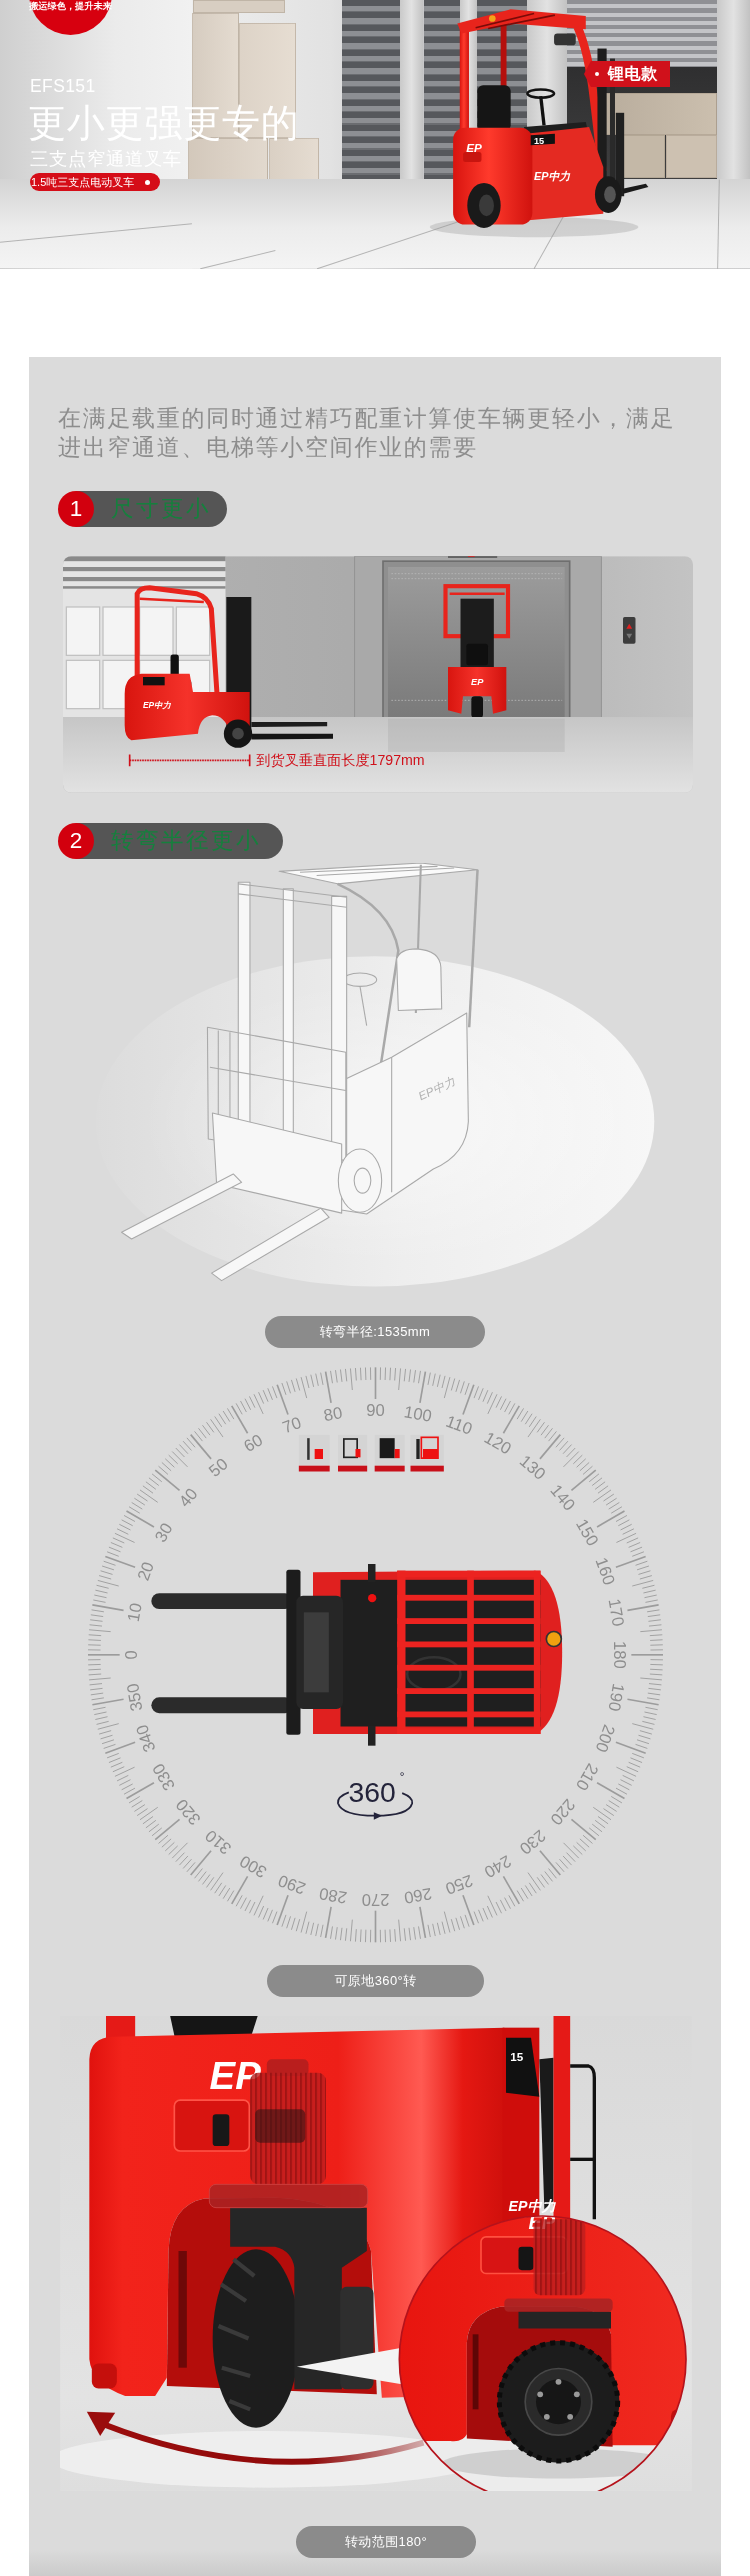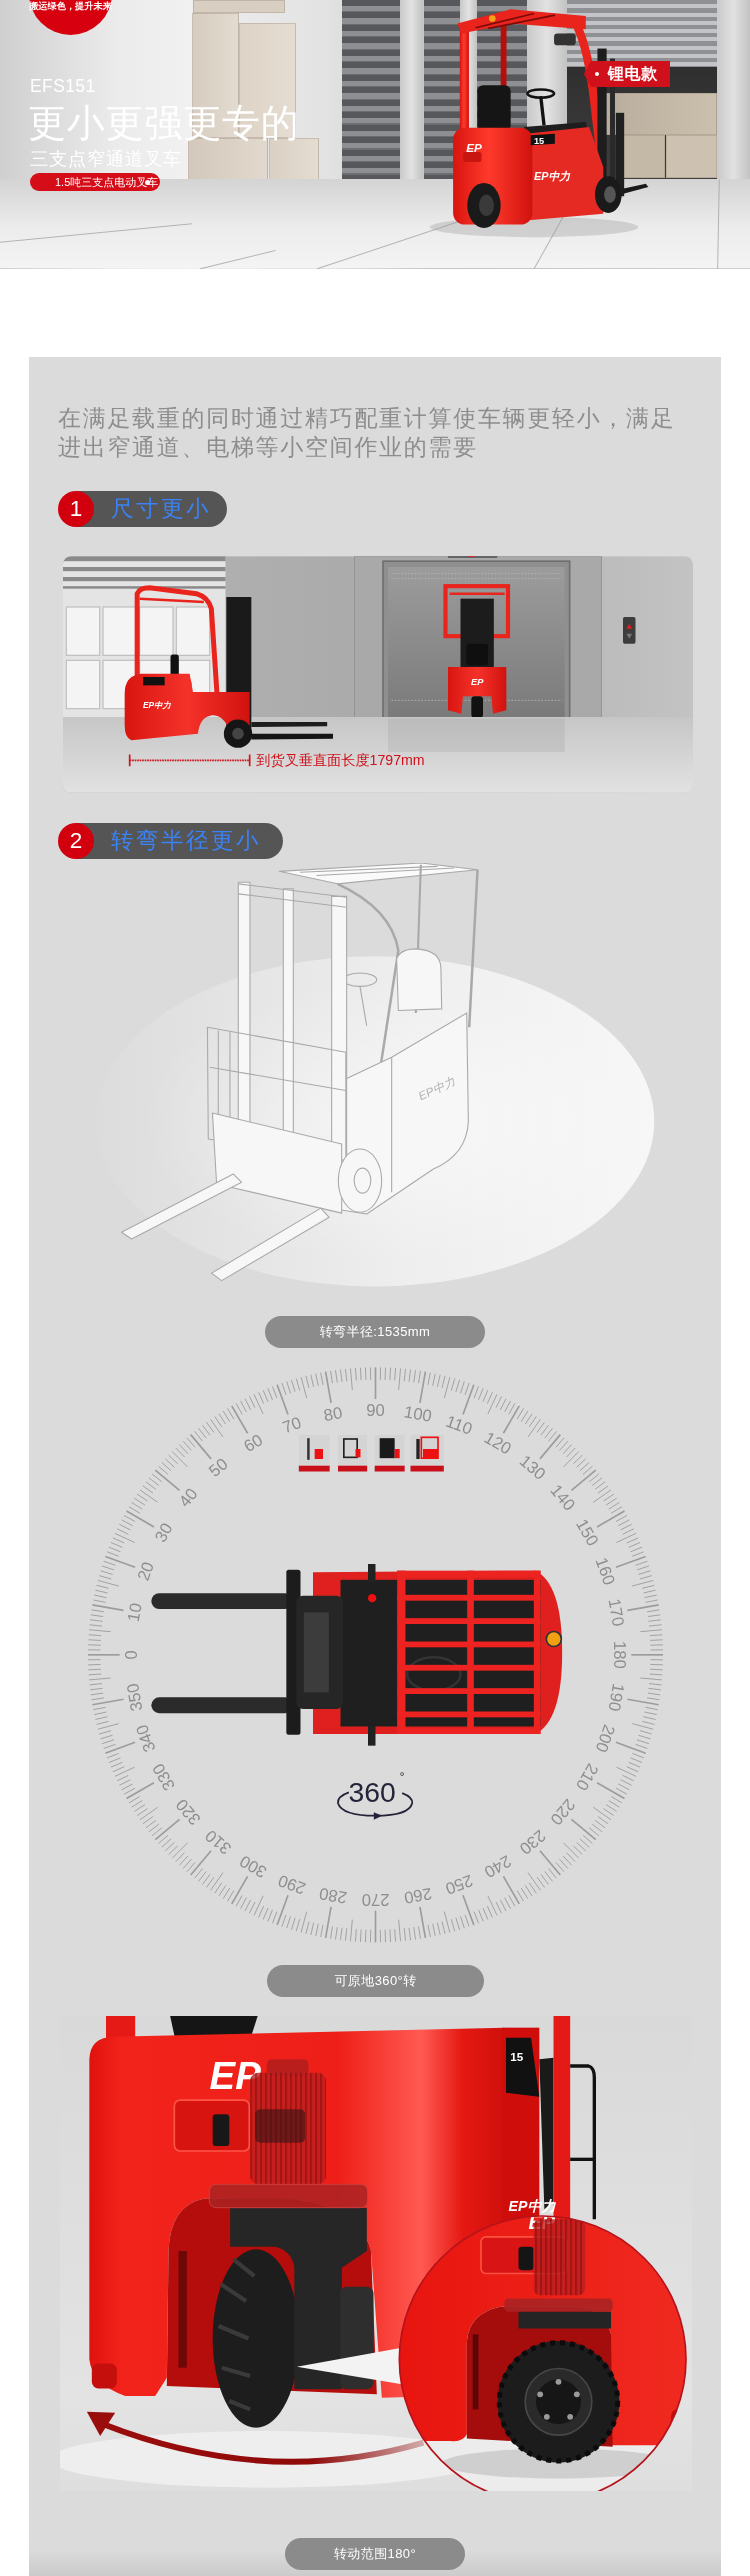--- a/index.html
+++ b/index.html
@@ -13,35 +13,35 @@
   .hero .box{position:absolute;border:0.8px solid rgba(150,135,118,.35);box-sizing:border-box;}
   .shutter{position:absolute;background:repeating-linear-gradient(180deg,#56585c 0 5.8px,#8d8f93 5.8px 11px,#6b6d71 11px 12.5px);}
   .shutter.light{background:repeating-linear-gradient(180deg,#8f9094 0 4.2px,#c3c4c7 4.2px 8.3px);}
   .pillar{position:absolute;background:linear-gradient(90deg,#c9c9c9,#e2e2e2,#c2c2c2);}
   .slogan-circle{left:29px;top:-48px;width:83px;height:83px;border-radius:50%;background:#d7000f;}
   .slogan-text{left:0;top:48px;width:83px;text-align:center;font-size:9.2px;font-weight:bold;color:#fff;white-space:nowrap;}
   .hero-model{left:30px;top:76px;font-size:17.5px;color:#fff;letter-spacing:0.4px;}
   .hero-title{left:28px;top:98px;font-size:38px;color:#fff;letter-spacing:0.8px;font-weight:500;white-space:nowrap;}
   .hero-sub{left:30px;top:146px;font-size:18.3px;color:#fff;letter-spacing:0.7px;white-space:nowrap;}
   .hero-tag{left:30px;top:173px;width:130px;height:18.3px;border-radius:9.2px;background:#d50d18;color:#fff;
-    font-size:11px;line-height:18.3px;box-sizing:border-box;padding-left:25px;white-space:nowrap;}
+    font-size:11px;line-height:18.3px;box-sizing:border-box;padding-left:1px;white-space:nowrap;}
   .hero-tag .dot{position:absolute;right:10px;top:6.7px;width:5px;height:5px;border-radius:50%;background:#fff;}
   .variant{left:584px;top:23px;width:86px;height:26px;background:#d0111b;
     clip-path:polygon(8% 0,100% 0,100% 100%,8% 100%,0 50%);color:#fff;font-weight:bold;font-size:16px;line-height:26px;text-align:center;box-sizing:border-box;padding-left:11.7px;letter-spacing:0.8px;margin-top:38px;}
   .variant .dot{position:absolute;left:11px;top:11px;width:4.2px;height:4.2px;border-radius:50%;background:#fff;}
   
   .card{left:29px;top:357px;width:692px;height:2219px;background:linear-gradient(180deg,#dbdbdb 0%,#dbdbdb 98.8%,#cbcbcb 100%);}
   .section-header{left:29px;top:331px;width:692px;height:51px;border-radius:26px;background:#c5161d;color:#fff;
     font-size:27.5px;line-height:51px;box-sizing:border-box;padding-left:31px;letter-spacing:2.1px;white-space:nowrap;}
   .desc{left:58px;top:404px;width:640px;font-size:23px;line-height:29px;color:#8d8d8d;letter-spacing:1.7px;}
   .badge{position:absolute;height:36px;}
   .badge .pill{position:absolute;left:17.5px;top:0;height:36px;border-radius:0 18.3px 18.3px 0;background:#555555;}
   .badge .num{position:absolute;left:0;top:0;width:36px;height:36px;border-radius:50%;background:#d2000e;color:#fff;
     font-size:22.5px;line-height:36px;text-align:center;font-weight:500;}
-  .badge .ttl{position:absolute;left:53px;top:0;line-height:36px;font-size:22.5px;color:#3b82f6;letter-spacing:2.5px;white-space:nowrap;}
+  .badge .ttl{position:absolute;left:53px;top:0;line-height:36px;font-size:22.5px;color:#15803d;letter-spacing:2.5px;white-space:nowrap;}
   .caption-pill{position:absolute;height:32px;border-radius:16px;background:#8b8b8b;color:#fff;font-size:13px;
     line-height:32px;text-align:center;letter-spacing:0.4px;white-space:nowrap;}
   svg text{font-family:"Liberation Sans","DejaVu Sans",sans-serif;}
 </style>
 </head>
 <body>
 
 <div id="page">
 
   <section class="hero">
@@ -870,15 +870,15 @@
           <circle cx="692" cy="2872" r="3.5"></circle>
           <circle cx="684" cy="2899" r="3.5"></circle>
           <circle cx="656" cy="2899" r="3.5"></circle>
           <circle cx="648" cy="2872" r="3.5"></circle>
       </g>
       <rect x="805" y="2890" width="30" height="25" rx="8" fill="#c20f0c"></rect>
     </g>
     <circle cx="651" cy="2830" r="172" fill="none" stroke="#b5121b" stroke-width="2"></circle>
   </svg>
 
-  <div class="caption-pill" style="left:285px;top:2526px;width:180px;margin-top:12px;">转动范围180°</div>
+  <div class="caption-pill" style="left:296px;top:2526px;width:180px;">转动范围180°</div>
 </div>
 
 
 </body></html>

